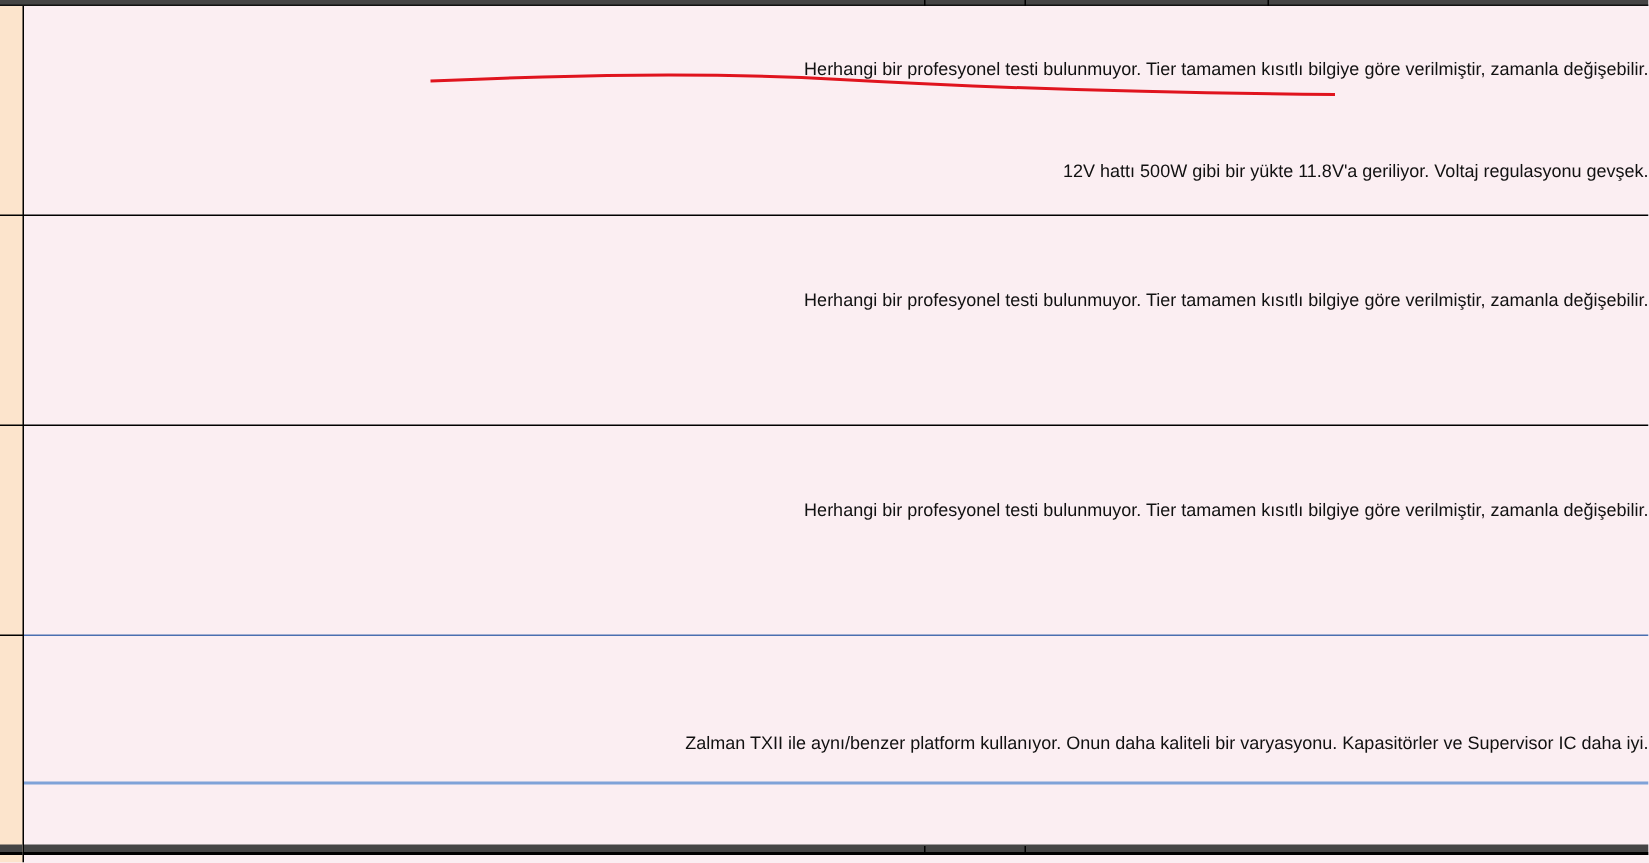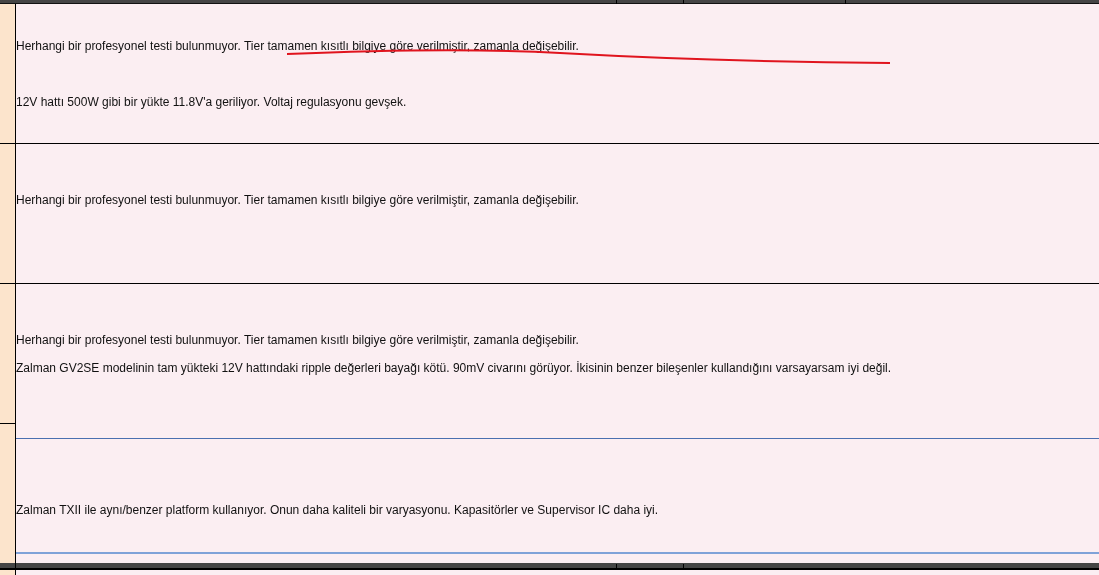--- a/index.html
+++ b/index.html
@@ -2,62 +2,61 @@
 <html><head>
 <meta charset="utf-8">
 <style>
   html, body { margin:0; padding:0; }
   body { width:1099px; height:575px; overflow:hidden; background:#fbeef2; position:relative;
          font-family:"Liberation Sans", sans-serif; font-size:12px; color:#111; }
   .topbar { position:absolute; left:0; top:0; width:1099px; height:3px; background:#454545; border-bottom:1px solid #111; }
   .tick { position:absolute; top:0; width:1px; height:4px; background:#000; }
   .rowhdr { position:absolute; left:0; top:4px; width:15px; height:571px; background:#fce4cc; border-right:1px solid #000; }
   .row { position:absolute; left:16px; width:1083px; background:#fbeef2; }
-  .row .line { position:absolute; left:0; width:100%; text-align:left; white-space:nowrap; }
+  .row .line { position:absolute; left:0; width:100%; text-align:right; white-space:nowrap; }
   .hsep { position:absolute; left:0; width:1099px; height:1px; background:#000; }
   .selrow { border-top:1px solid #4a6fb0; border-bottom:2px solid #7fa2d8; box-sizing:border-box; }
   .botbar { position:absolute; left:16px; top:563px; width:1083px; height:5px; background:#454545; border-bottom:2px solid #000; }
   .botleft { position:absolute; left:0; top:563px; width:15px; height:5px; background:#454545; border-bottom:2px solid #000; }
   svg.ul { position:absolute; overflow:visible; }
 </style>
 </head>
 <body>
 
 <div class="topbar"></div>
 <div class="tick" style="left:616px"></div>
 <div class="tick" style="left:683px"></div>
 <div class="tick" style="left:845px"></div>
 
 <div class="rowhdr"></div>
 
 <div class="row" style="top:4px;height:139px;">
   <div class="line" style="top:35px">Herhangi bir profesyonel testi bulunmuyor. Tier tamamen kısıtlı bilgiye göre verilmiştir, zamanla değişebilir.</div>
-  <div class="line" style="top:91px">12V hattı 500W gibi bir yükte 11.8V'a geriliyor. Voltaj regulasyonu gevşek.</div>
+  <div class="line" style="top:103px">12V hattı 500W gibi bir yükte 11.8V'a geriliyor. Voltaj regulasyonu gevşek.</div>
 </div>
 <svg class="ul" style="left:0;top:0" width="1099" height="575">
   <path d="M287 54 C 380 50, 470 48, 560 53 S 760 62, 890 63" stroke="#e0141e" stroke-width="2" fill="none"></path>
   <path d="M278 212 C 380 207, 480 208, 560 209 S 760 216, 960 216" stroke="#e0141e" stroke-width="2" fill="none"></path>
   <path d="M289 354 C 330 350, 380 349, 450 349 S 760 349, 912 348" stroke="#e0141e" stroke-width="2" fill="none"></path>
 </svg>
 
 <div class="hsep" style="top:143px"></div>
 
 <div class="row" style="top:144px;height:139px;">
   <div class="line" style="top:49px">Herhangi bir profesyonel testi bulunmuyor. Tier tamamen kısıtlı bilgiye göre verilmiştir, zamanla değişebilir.</div>
 </div>
 
 <div class="hsep" style="top:283px"></div>
 
 <div class="row" style="top:284px;height:139px;">
   <div class="line" style="top:49px">Herhangi bir profesyonel testi bulunmuyor. Tier tamamen kısıtlı bilgiye göre verilmiştir, zamanla değişebilir.</div>
-  <div class="line" style="top:77px">Zalman GV2SE modelinin tam yükteki 12V hattındaki ripple değerleri bayağı kötü. 90mV civarını görüyor. İkisinin benzer bileşenler kullandığını varsayarsam iyi değil.</div>
 </div>
 
 <div class="hsep" style="top:423px;left:0;width:16px;"></div>
 
-<div class="row selrow" style="top:438px;height:116px;">
+<div class="row selrow" style="top:423px;height:100px;">
   <div class="line" style="top:64px">Zalman TXII ile aynı/benzer platform kullanıyor. Onun daha kaliteli bir varyasyonu. Kapasitörler ve Supervisor IC daha iyi.</div>
 </div>
 
 <div class="botleft"></div>
 <div class="botbar"></div>
 <div class="tick" style="left:616px;top:564px"></div>
 <div class="tick" style="left:683px;top:564px"></div>
 
 </body></html>

